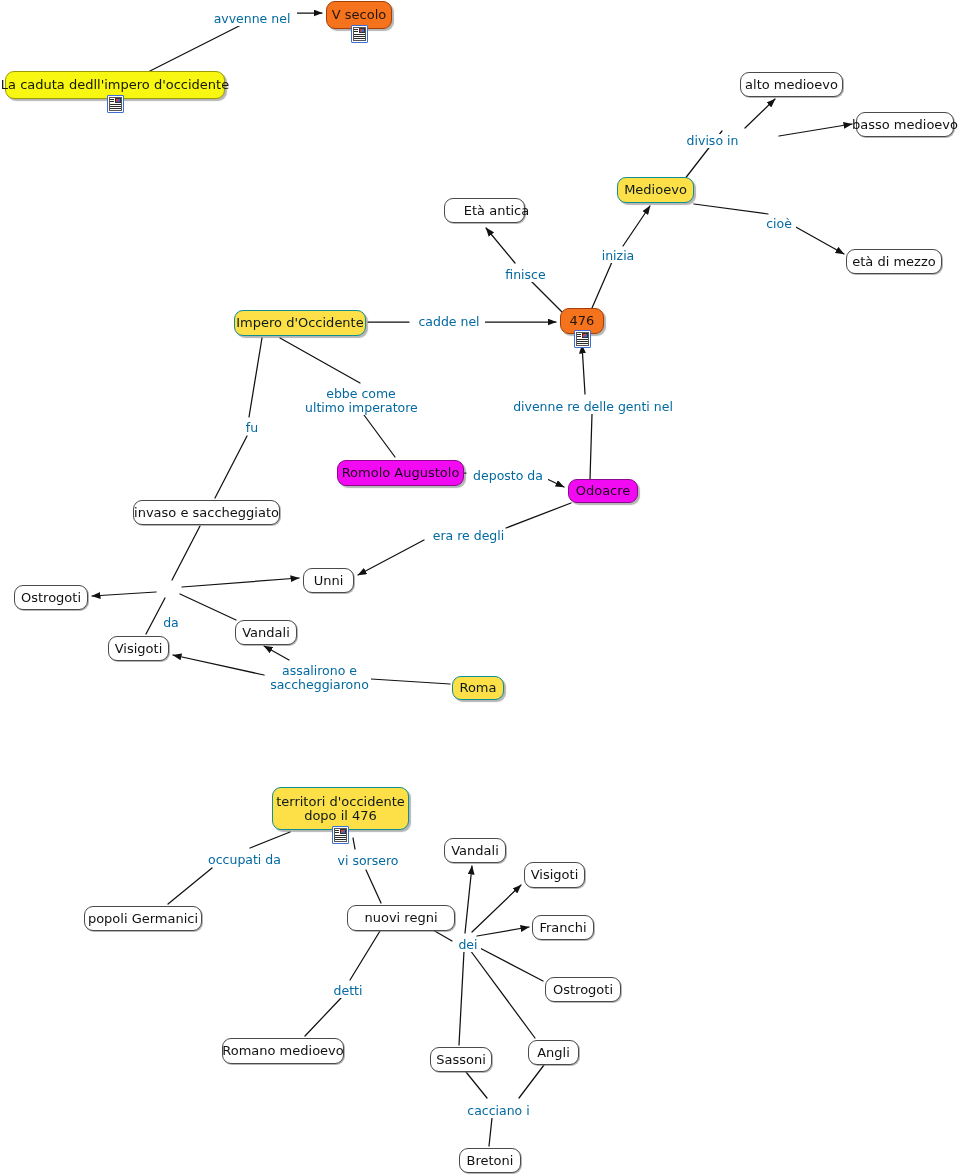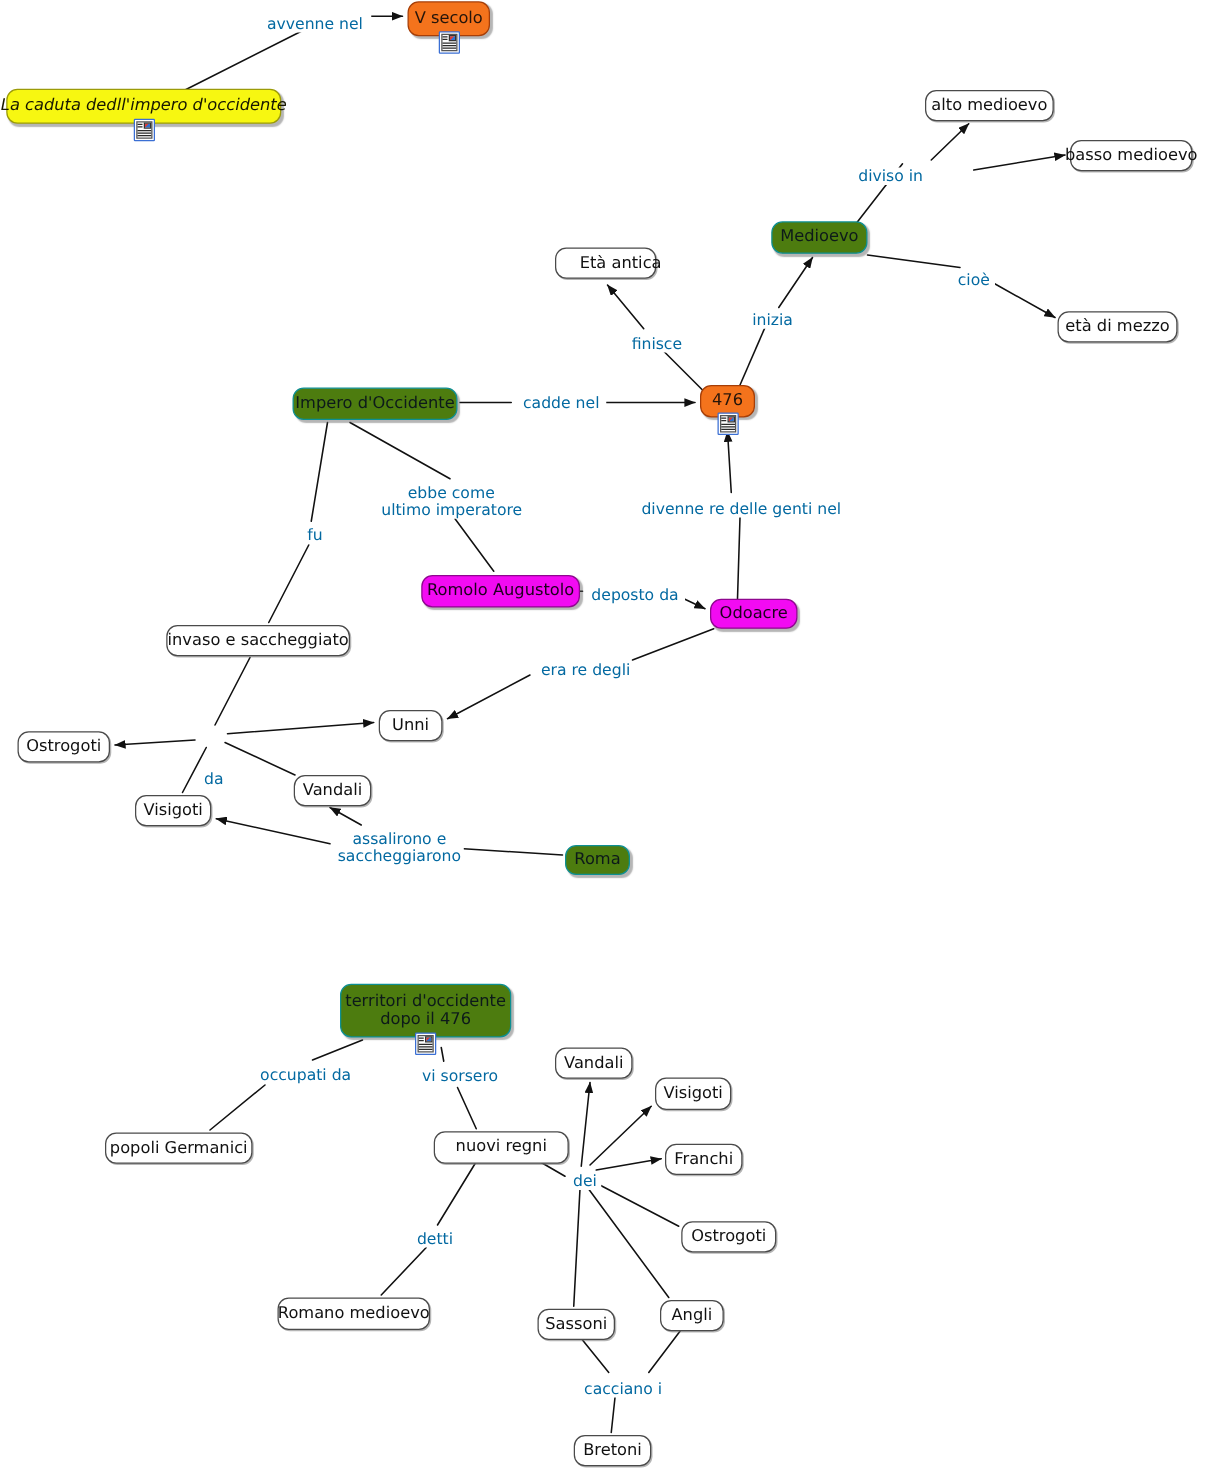--- a/index.html
+++ b/index.html
@@ -39,21 +39,21 @@
     z-index: 4;
   }
   
   .n-plain {
     background: #ffffff;
     border: 1.3px solid #4a4a4a;
     box-shadow: 1px 1px 0 rgba(120,120,120,0.55);
   }
   
   .n-cyan {
-    background: #4d7c0f;
+    background: #fde047;
     border: 1.6px solid #0E8F92;
     color: #0d1a1a;
     box-shadow: 2px 2px 1px rgba(90,90,90,0.45);
   }
   
   .n-orange {
     background: #F4731C;
     border: 1.6px solid #A63E07;
     color: #25150a;
     box-shadow: 2px 2px 1px rgba(90,90,90,0.45);
@@ -183,21 +183,21 @@
         <polyline points="470,950 535,1038"></polyline>
         <polyline points="380,931 350,980"></polyline>
         <polyline points="341,998 305,1036"></polyline>
         <polyline points="466,1072 487,1098"></polyline>
         <polyline points="544,1065 519,1098"></polyline>
         <polyline points="492,1118 489,1146"></polyline>
       </g>
   </svg>
 
   <div id="node-layer">
-      <div class="node n-yellow" style="left: 5px; top: 71px; width: 220px; height: 28px; font-style: italic;">La caduta dedll'impero d'occidente</div>
+      <div class="node n-yellow" style="left: 5px; top: 71px; width: 220px; height: 28px;">La caduta dedll'impero d'occidente</div>
       <div class="resicon" style="left: 106.5px; top: 95px;">
         <div class="frame"></div>
         <div class="page"></div>
         <div class="ln ln1"></div>
         <div class="ln ln2"></div>
         <div class="thumb"></div>
         <div class="ln ln3"></div>
         <div class="ln ln4"></div>
         <div class="ln ln5"></div>
       </div>

